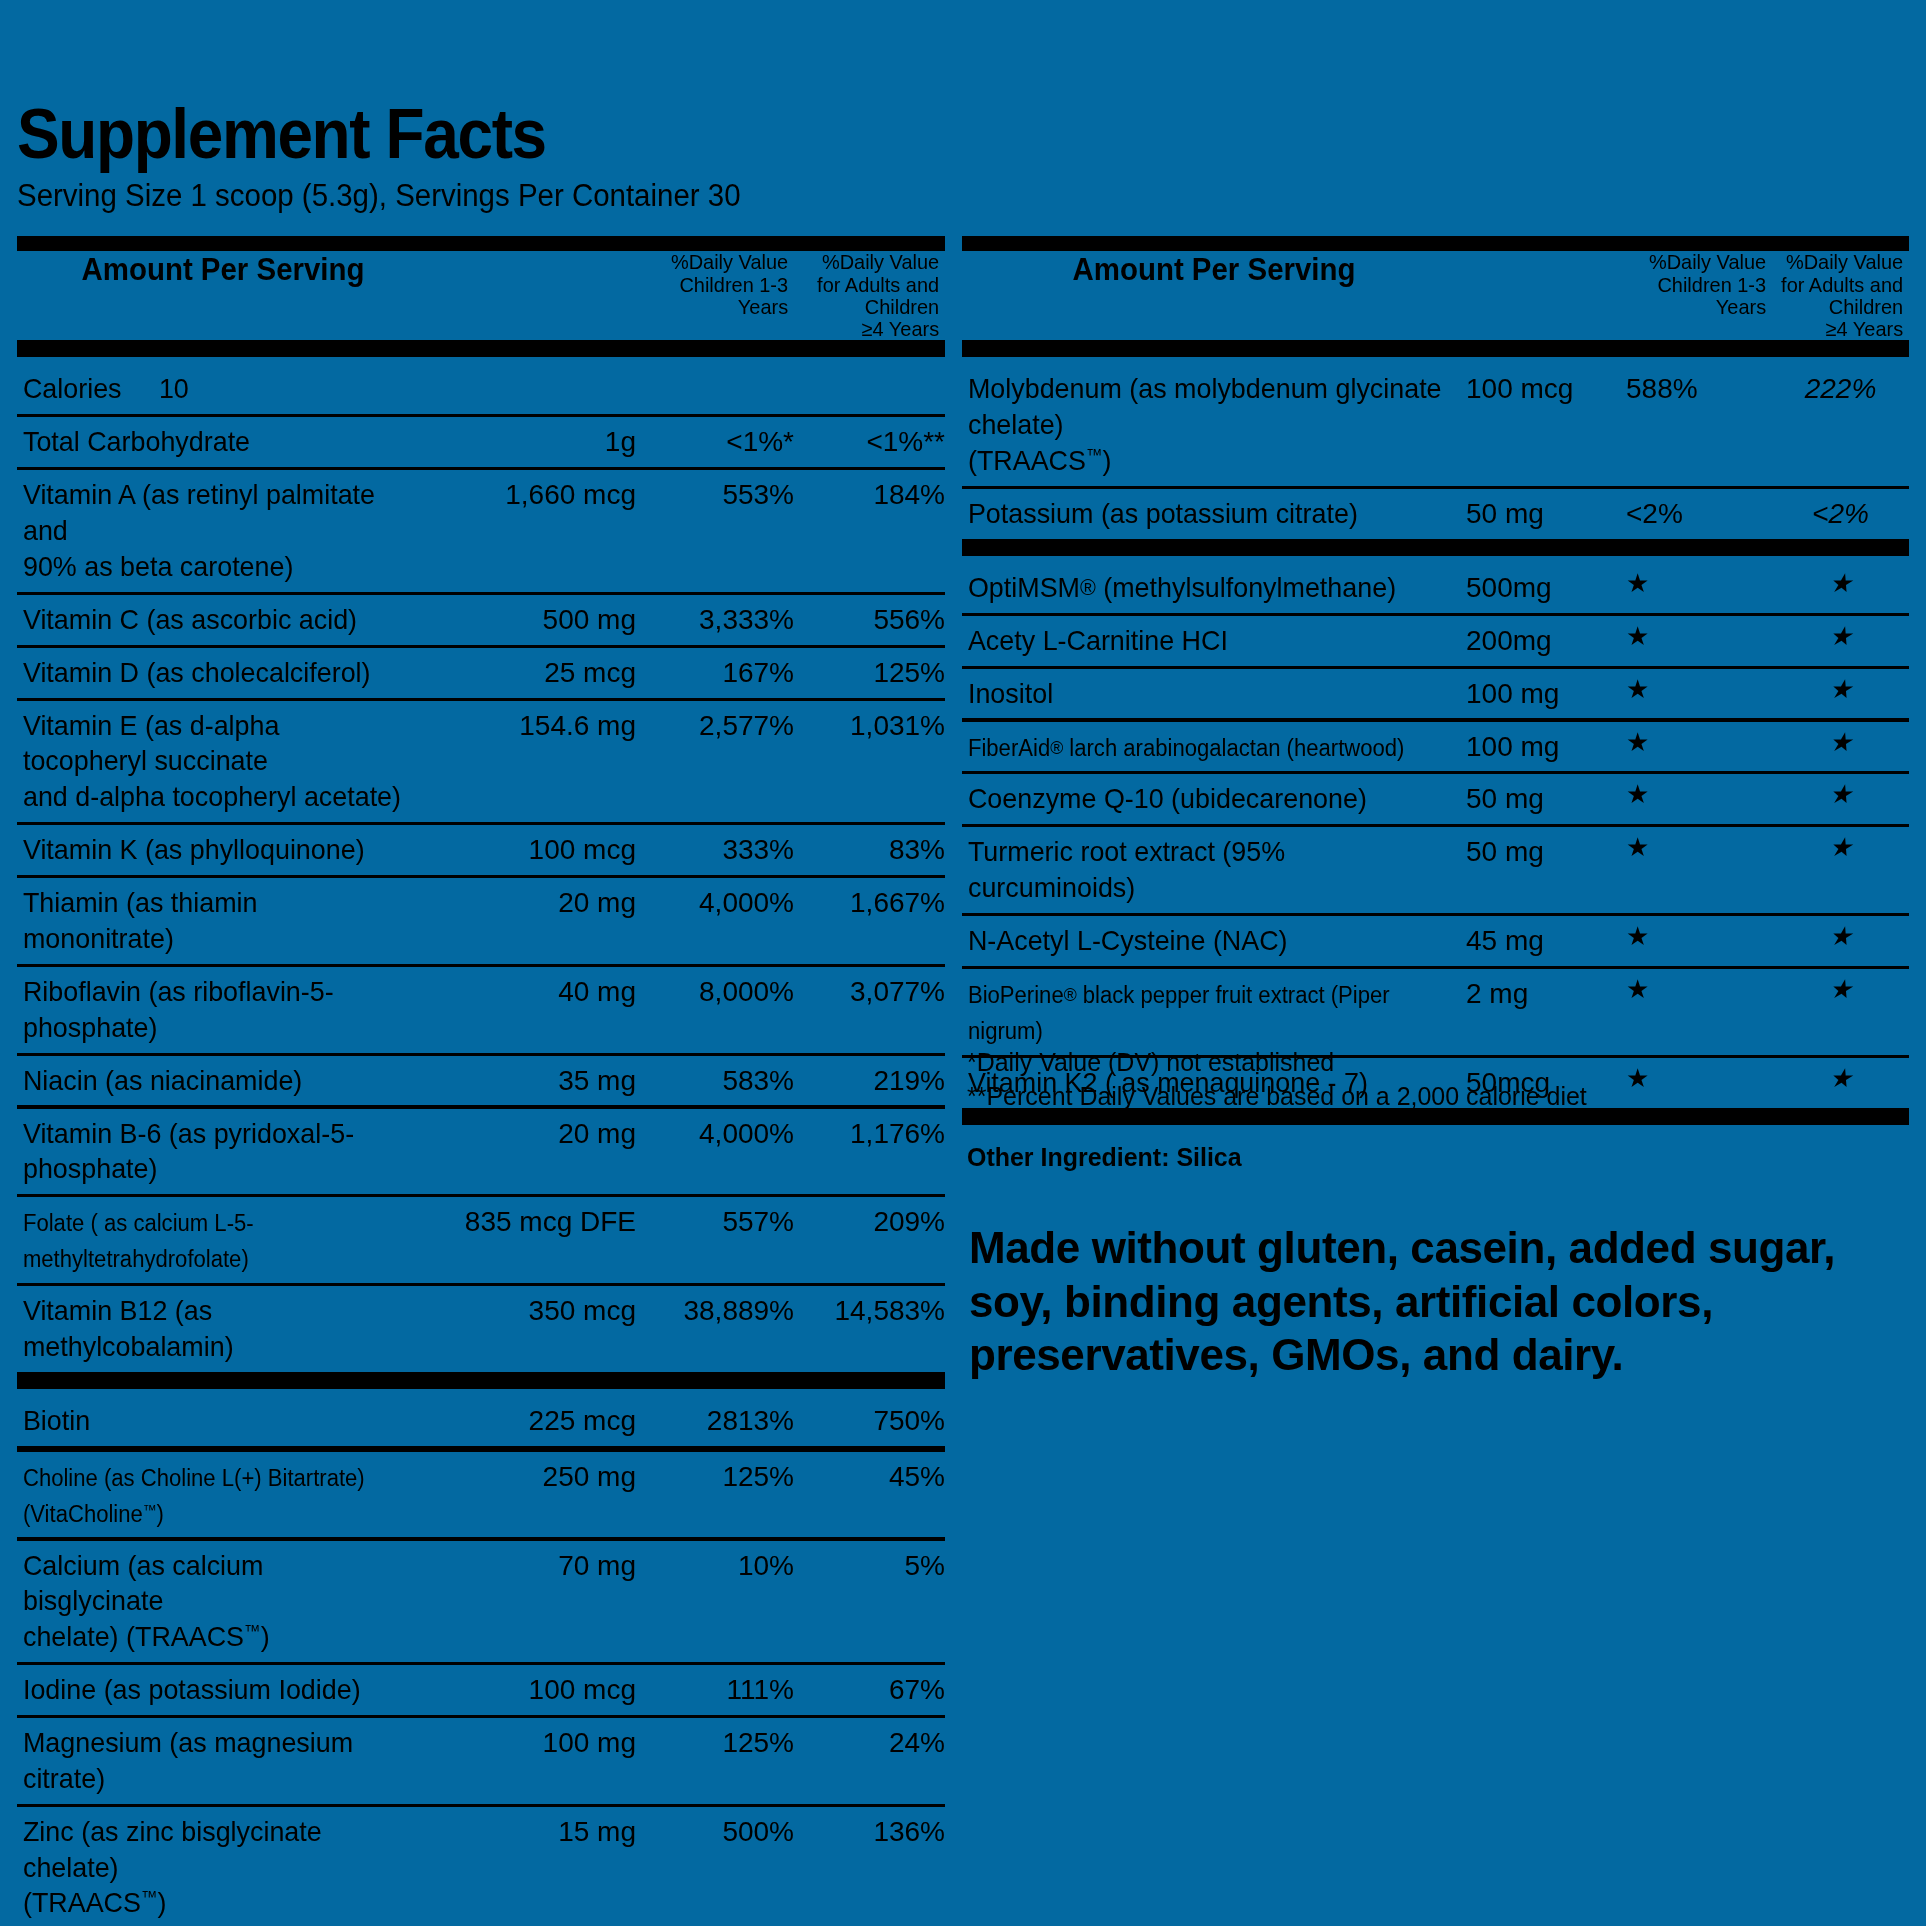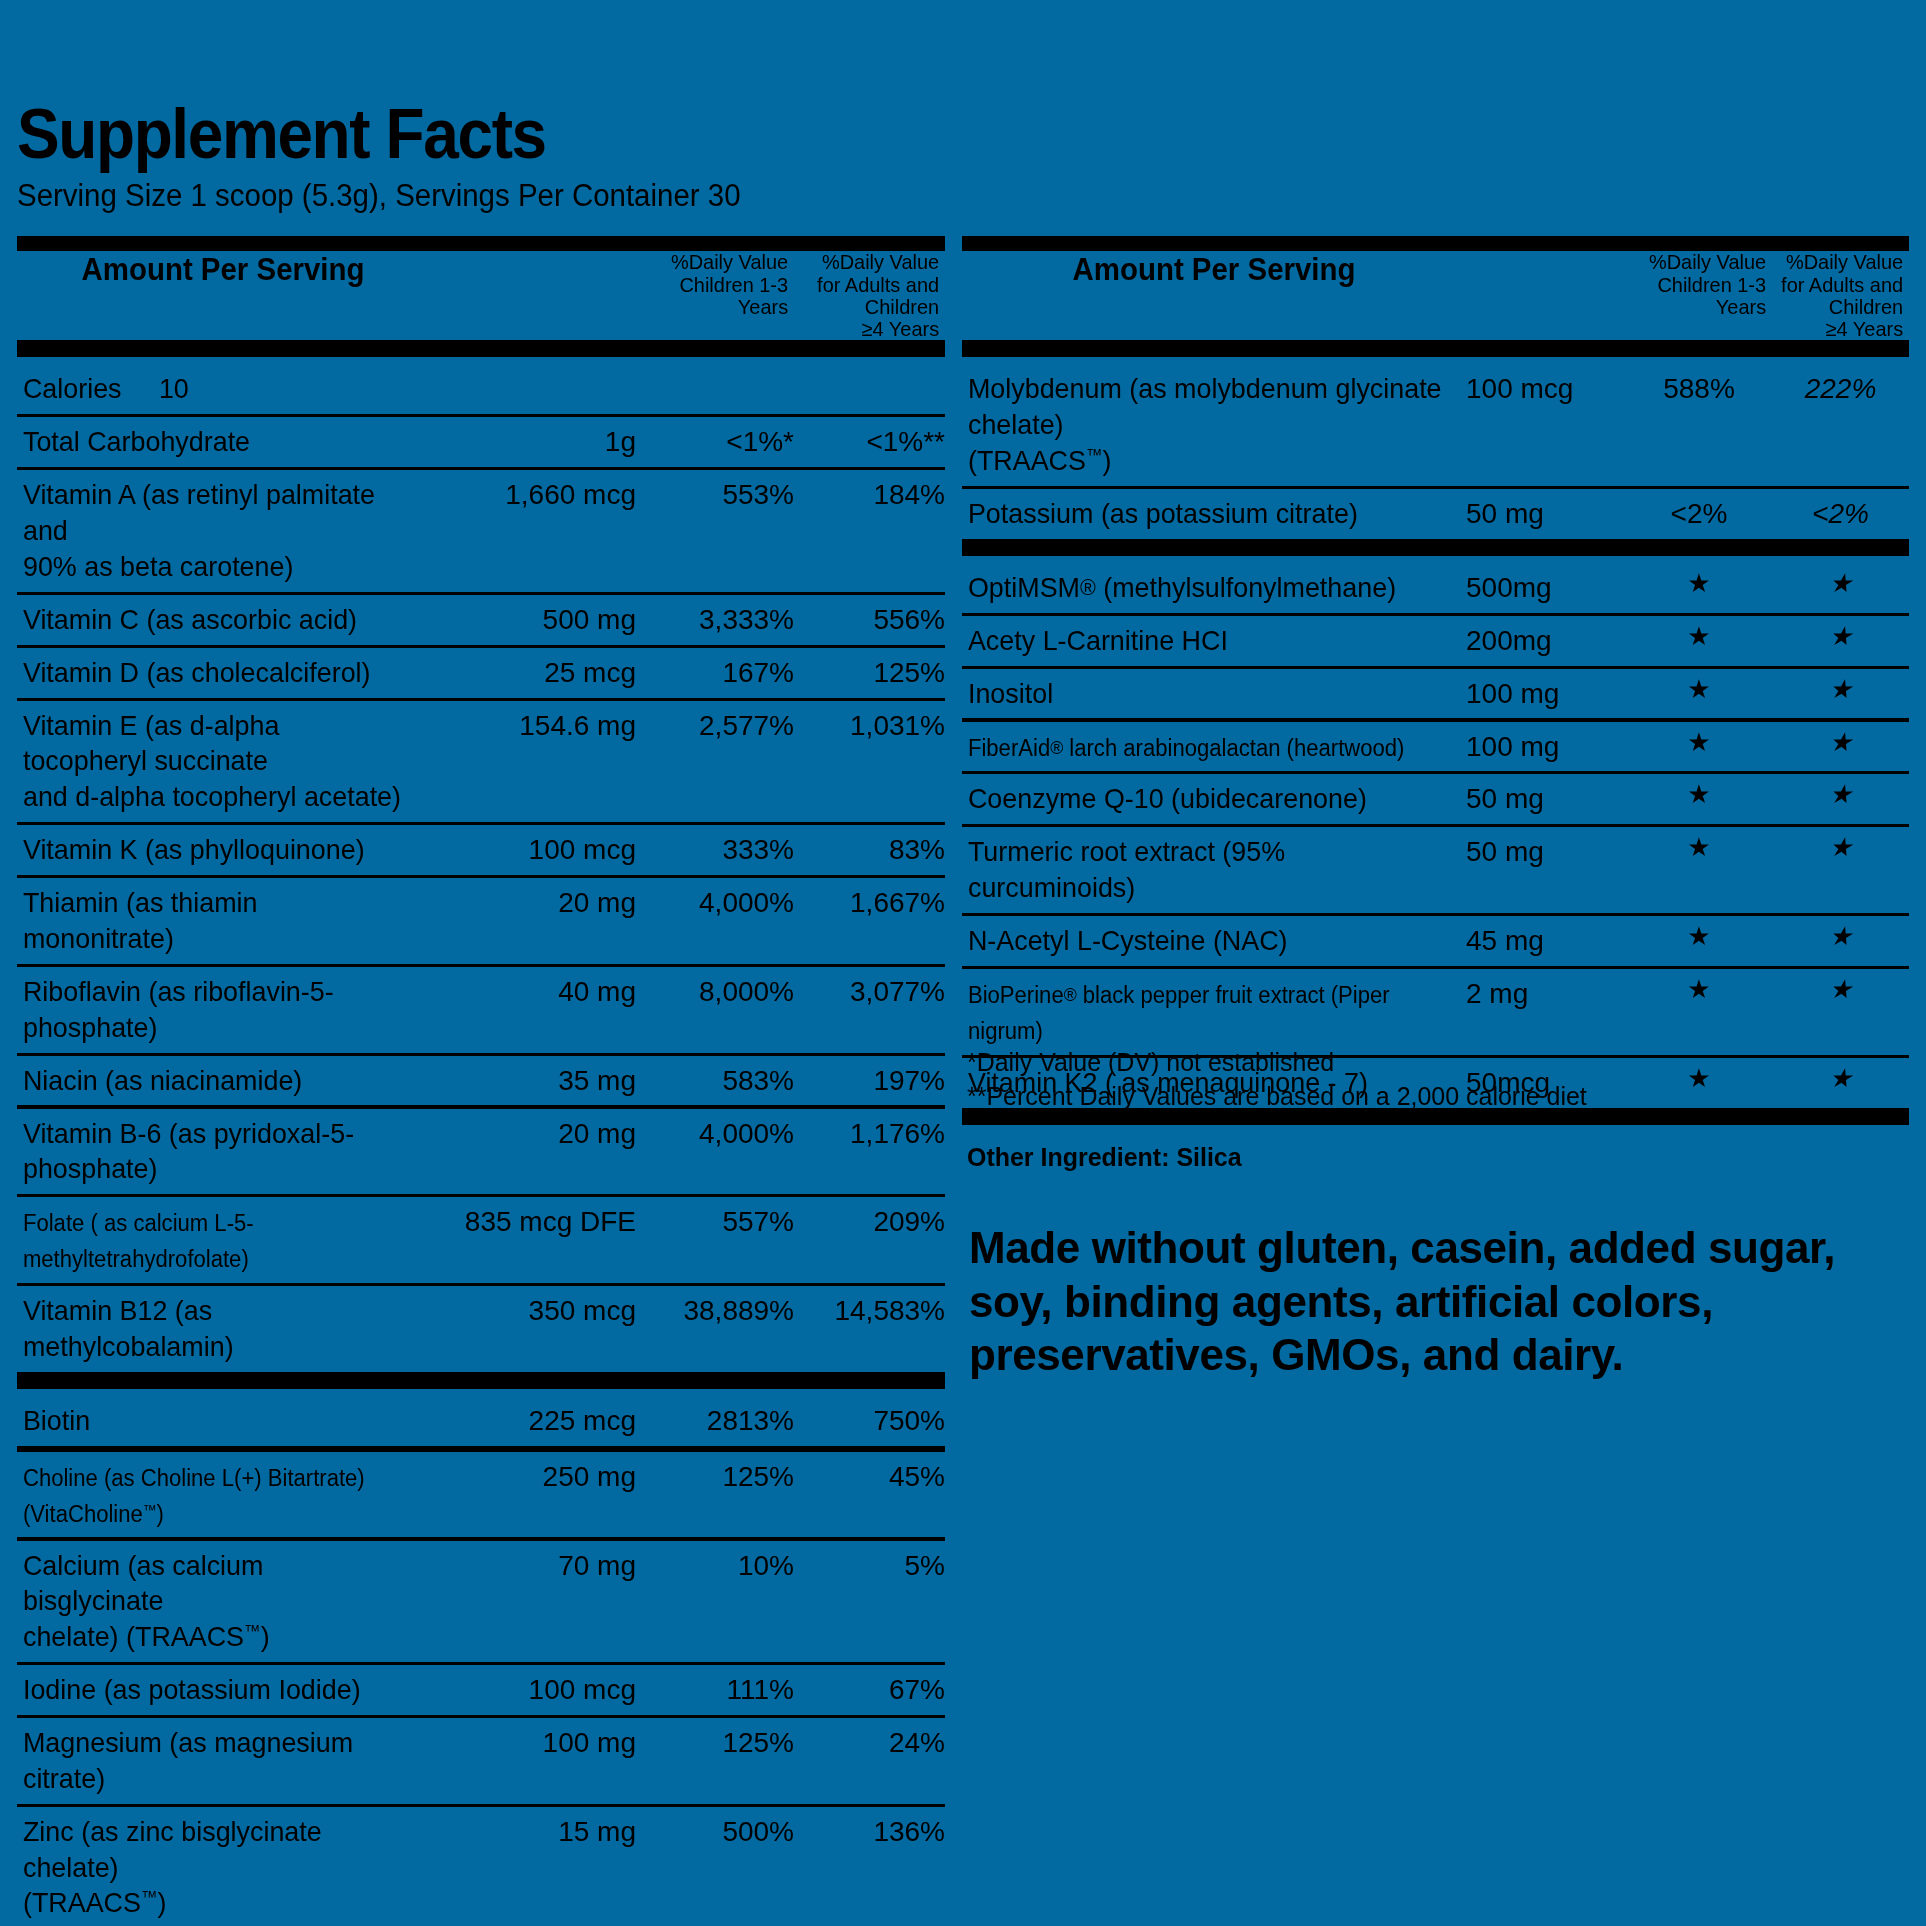--- a/index.html
+++ b/index.html
@@ -76,21 +76,21 @@
 
   
   .c-name  { width: auto; }
   .c-amt   { width: 207px; text-align: right; padding-right: 4.6px !important; }
   .c-dv1   { width: 158px; text-align: right; padding-right: 7.7px !important; }
   .c-dv2   { width: 151px; text-align: right; padding-right: 7.7px !important; }
 
   
   .r-name  { width: auto; }
   .r-amt   { width: 160px; text-align: left; padding-left: 4.6px !important; }
-  .r-dv1   { width: 146px; text-align: center; }
+  .r-dv1   { width: 146px; text-align: left; }
   .r-dv2   { width: 137px; text-align: center; font-style: italic; }
 
   
   .hdr-row td { padding-top: 12.3px; padding-bottom: 7.7px; }
   .hdr-aps {
     font-weight: bold;
     font-size: 32px;
     text-align: center;
     font-family: "Liberation Sans Narrow", "Liberation Sans", sans-serif;
     transform: scaleX(0.92);
@@ -320,21 +320,21 @@
             <td class="row-val c-dv1">8,000%</td>
             <td class="row-val c-dv2">3,077%</td>
           </tr>
           <tr class="sep-line">
             <td colspan="4"></td>
           </tr>
           <tr>
             <td class="row-name"><span class="">Niacin (as niacinamide)</span></td>
             <td class="row-val c-amt">35 mg</td>
             <td class="row-val c-dv1">583%</td>
-            <td class="row-val c-dv2">197%</td>
+            <td class="row-val c-dv2">219%</td>
           </tr>
           <tr class="sep-line">
             <td colspan="4"></td>
           </tr>
           <tr>
             <td class="row-name"><span class="">Vitamin B-6 (as pyridoxal-5-phosphate)</span></td>
             <td class="row-val c-amt">20 mg</td>
             <td class="row-val c-dv1">4,000%</td>
             <td class="row-val c-dv2">1,176%</td>
           </tr>

